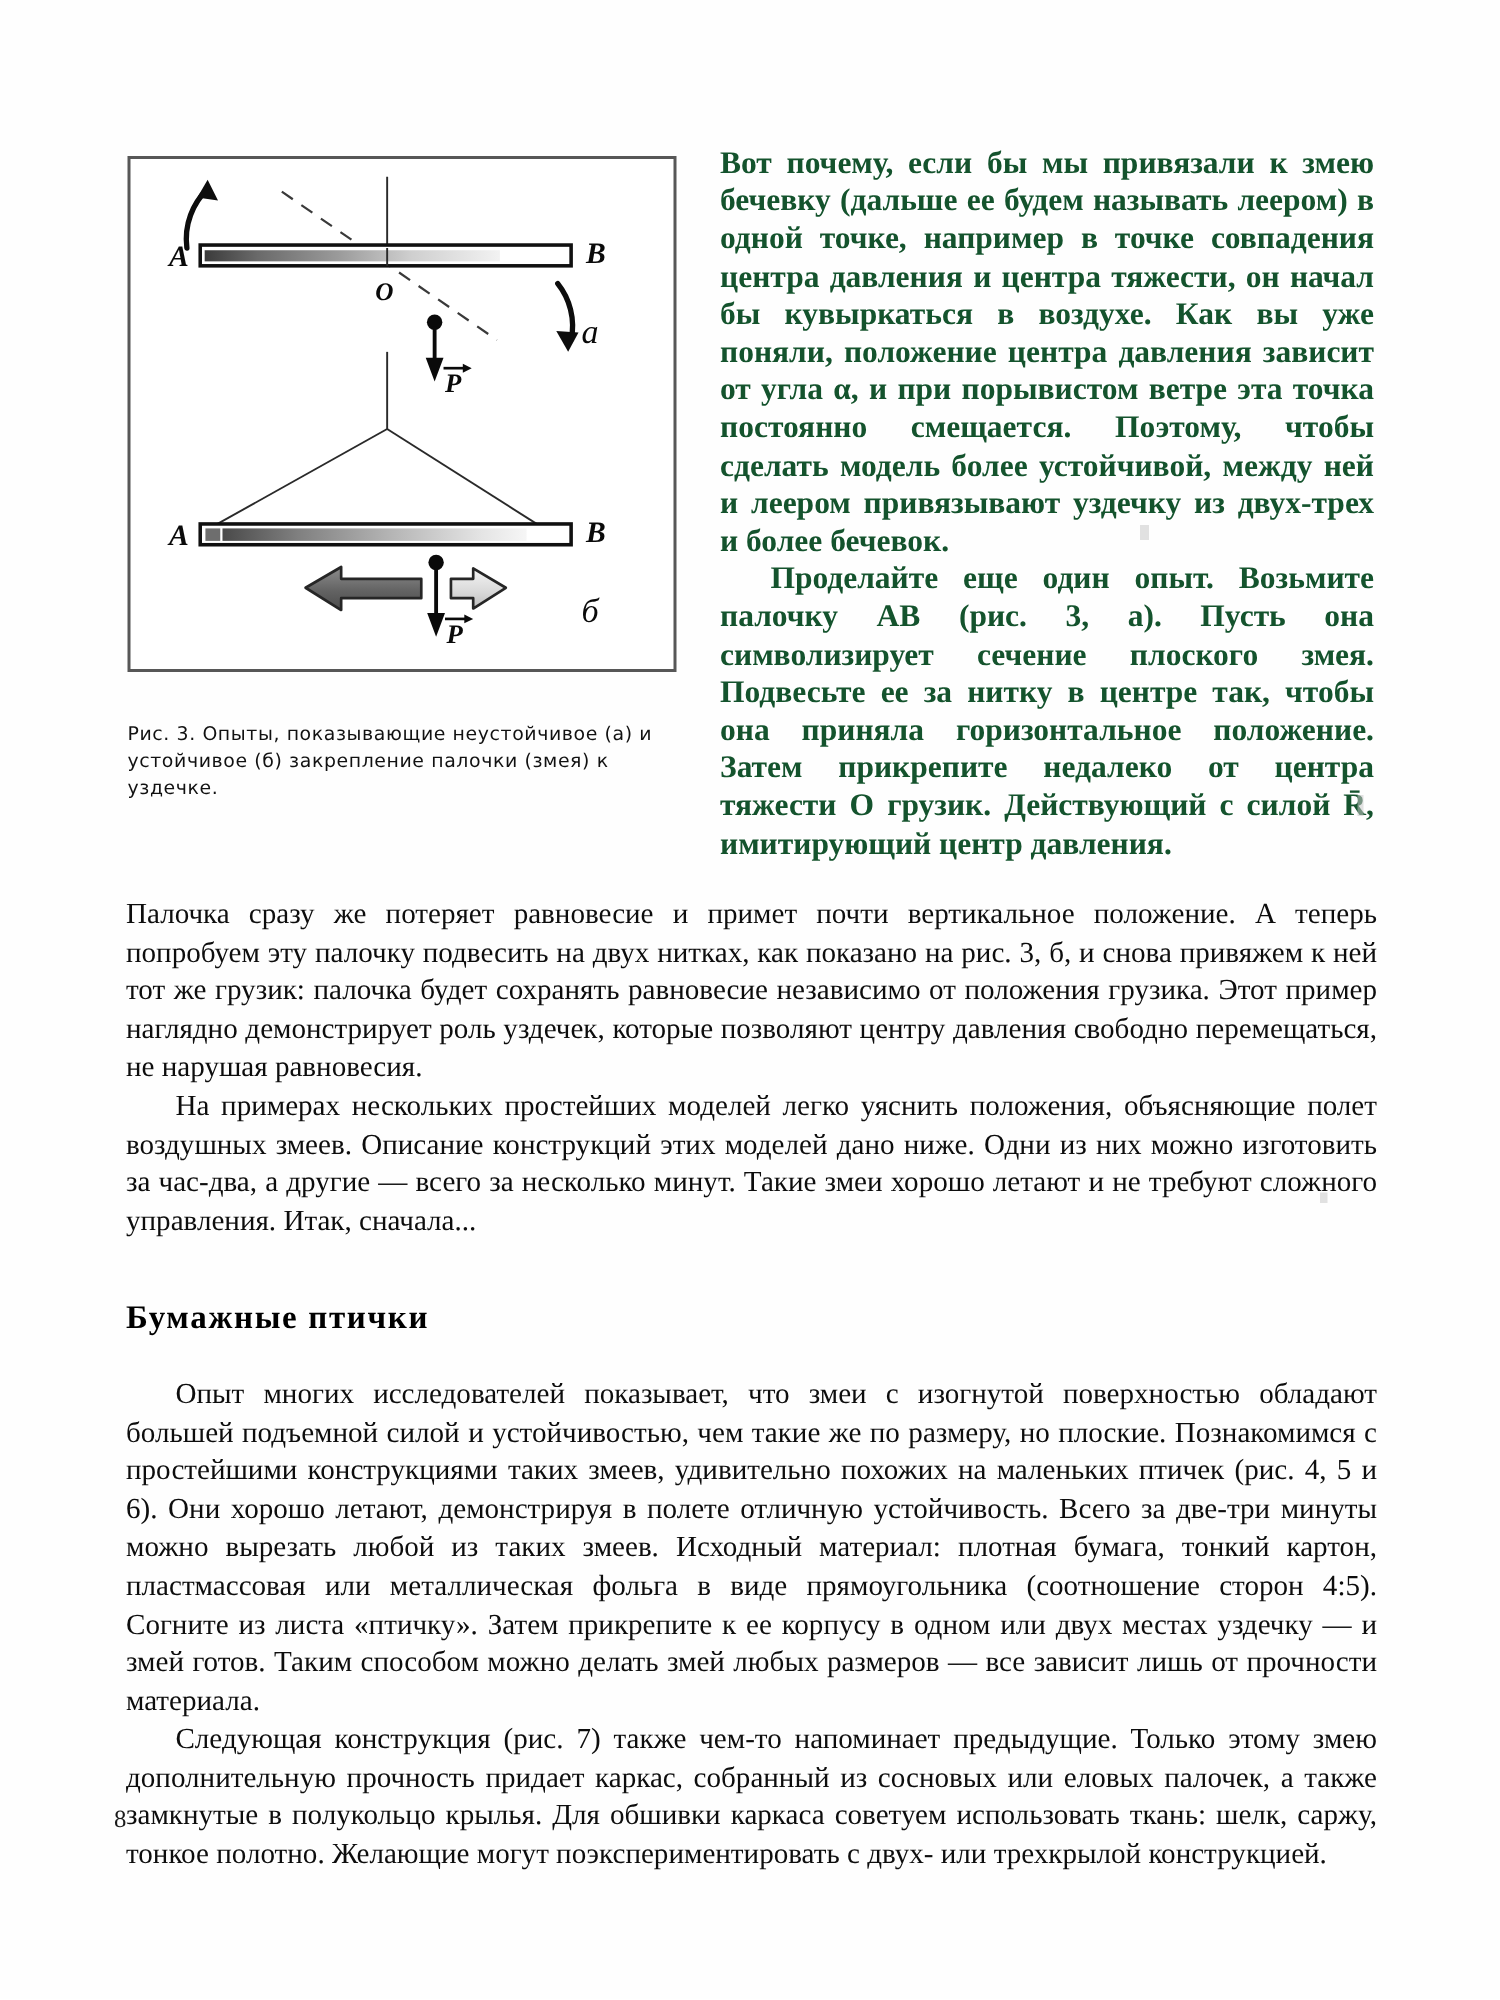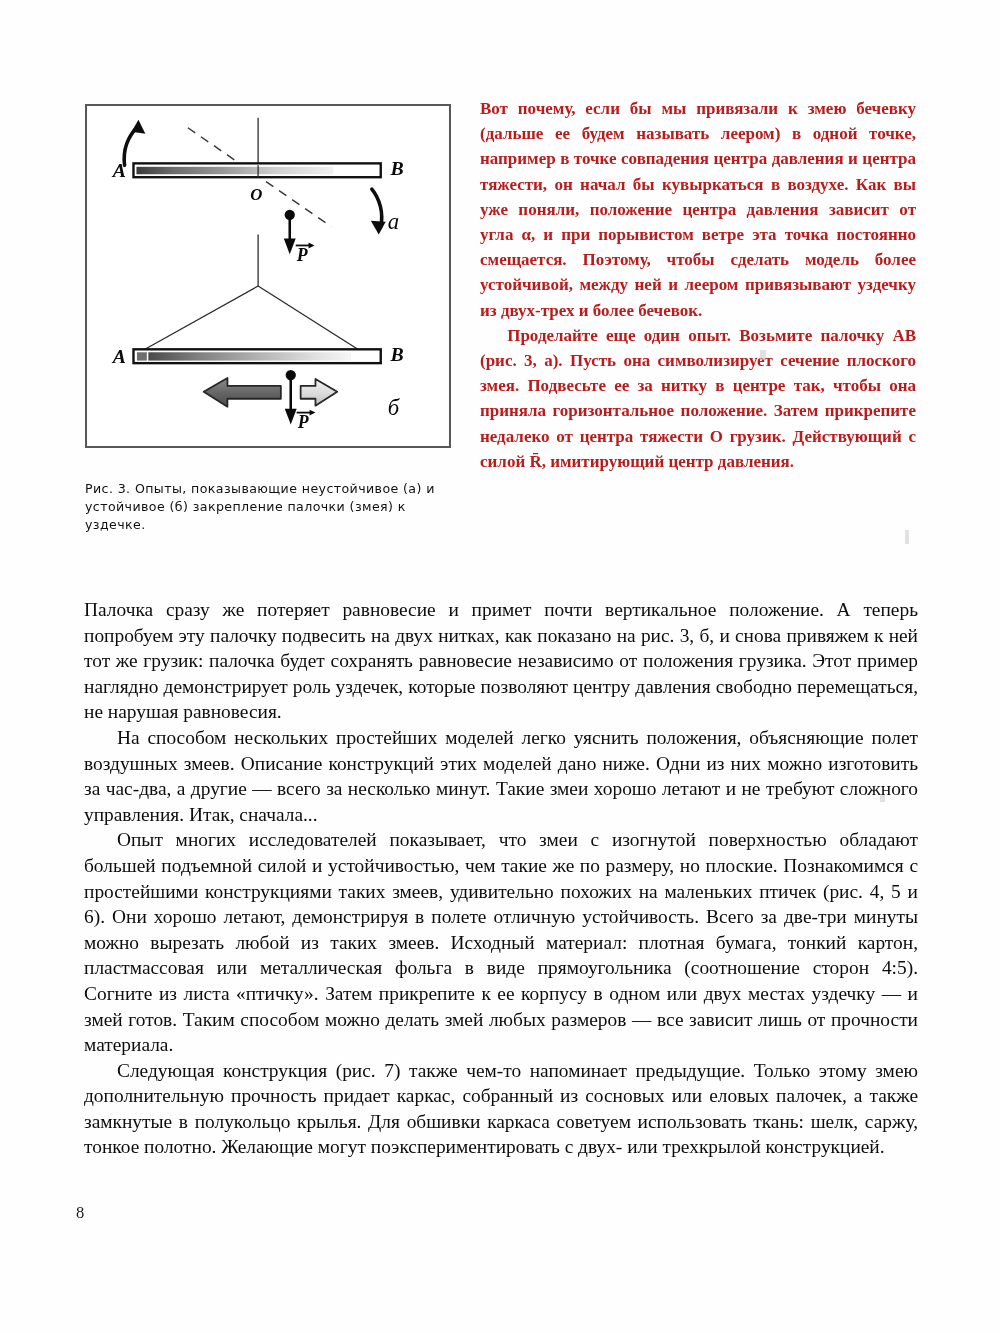--- a/index.html
+++ b/index.html
@@ -51,26 +51,26 @@
     color: #111;
     width: 370px;
   }
 
   
   #right-col {
     position: absolute;
     left: 480px;
     top: 96px;
     width: 436px;
-    font-size: 17px;
+    font-size: 21px;
     line-height: 25.2px;
     font-weight: bold;
     text-align: justify;
     text-justify: inter-word;
-    color: #b91c1c;
+    color: #14532d;
   }
   #right-col p { margin: 0; }
   #right-col p.indent { text-indent: 1.6em; }
 
   
   #body-col {
     position: absolute;
     left: 84px;
     top: 549px;
     width: 834px;
@@ -213,22 +213,23 @@
     <div id="figure-caption">Рис. 3. Опыты, показывающие неустойчивое (а) и устойчивое (б) закрепление палочки (змея) к уздечке.</div>
   </div>
 
   <div id="right-col">
     <p>Вот почему, если бы мы привязали к змею бечевку (дальше ее будем называть леером) в одной точке, например в точке совпадения центра давления и центра тяжести, он начал бы кувыркаться в воздухе. Как вы уже поняли, положение центра давления зависит от угла α, и при порывистом ветре эта точка постоянно смещается. Поэтому, чтобы сделать модель более устойчивой, между ней и леером привязывают уздечку из двух-трех и более бечевок.</p>
     <p class="indent">Проделайте еще один опыт. Возьмите палочку AB (рис. 3, а). Пусть она символизирует сечение плоского змея. Подвесьте ее за нитку в центре так, чтобы она приняла горизонтальное положение. Затем прикрепите недалеко от центра тяжести O грузик. Действующий с силой R̄, имитирующий центр давления.</p>
   </div>
 
   <div id="body-col">
     <p>Палочка сразу же потеряет равновесие и примет почти вертикальное положение. А теперь попробуем эту палочку подвесить на двух нитках, как показано на рис. 3, б, и снова привяжем к ней тот же грузик: палочка будет сохранять равновесие независимо от положения грузика. Этот пример наглядно демонстрирует роль уздечек, которые позволяют центру давления свободно перемещаться, не нарушая равновесия.</p>
-    <p class="indent">На способом нескольких простейших моделей легко уяснить положения, объясняющие полет воздушных змеев. Описание конструкций этих моделей дано ниже. Одни из них можно изготовить за час-два, а другие — всего за несколько минут. Такие змеи хорошо летают и не требуют сложного управления. Итак, сначала...</p>
-
+    <p class="indent">На примерах нескольких простейших моделей легко уяснить положения, объясняющие полет воздушных змеев. Описание конструкций этих моделей дано ниже. Одни из них можно изготовить за час-два, а другие — всего за несколько минут. Такие змеи хорошо летают и не требуют сложного управления. Итак, сначала...</p>
+
+    <h2 id="section-heading">Бумажные птички</h2>
 
     <p class="indent">Опыт многих исследователей показывает, что змеи с изогнутой поверхностью обладают большей подъемной силой и устойчивостью, чем такие же по размеру, но плоские. Познакомимся с простейшими конструкциями таких змеев, удивительно похожих на маленьких птичек (рис. 4, 5 и 6). Они хорошо летают, демонстрируя в полете отличную устойчивость. Всего за две-три минуты можно вырезать любой из таких змеев. Исходный материал: плотная бумага, тонкий картон, пластмассовая или металлическая фольга в виде прямоугольника (соотношение сторон 4:5). Согните из листа «птичку». Затем прикрепите к ее корпусу в одном или двух местах уздечку — и змей готов. Таким способом можно делать змей любых размеров — все зависит лишь от прочности материала.</p>
     <p class="indent">Следующая конструкция (рис. 7) также чем-то напоминает предыдущие. Только этому змею дополнительную прочность придает каркас, собранный из сосновых или еловых палочек, а также замкнутые в полукольцо крылья. Для обшивки каркаса советуем использовать ткань: шелк, саржу, тонкое полотно. Желающие могут поэкспериментировать с двух- или трехкрылой конструкцией.</p>
   </div>
 
   <div id="page-number">8</div>
 
   <span class="speck" style="left:760px;top:350px;width:6px;height:10px;"></span>
   <span class="speck" style="left:905px;top:530px;width:4px;height:14px;"></span>
   <span class="speck" style="left:880px;top:795px;width:5px;height:7px;"></span>

